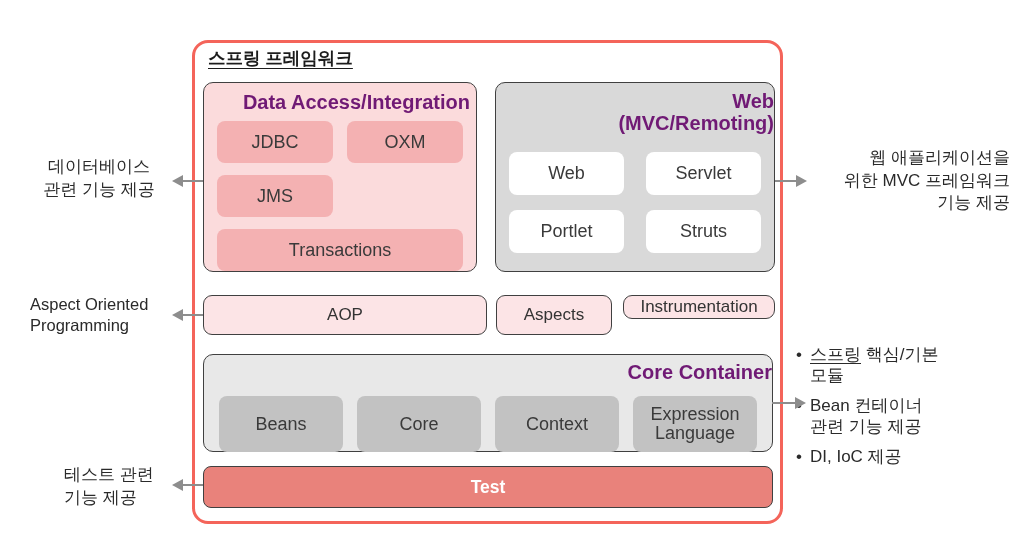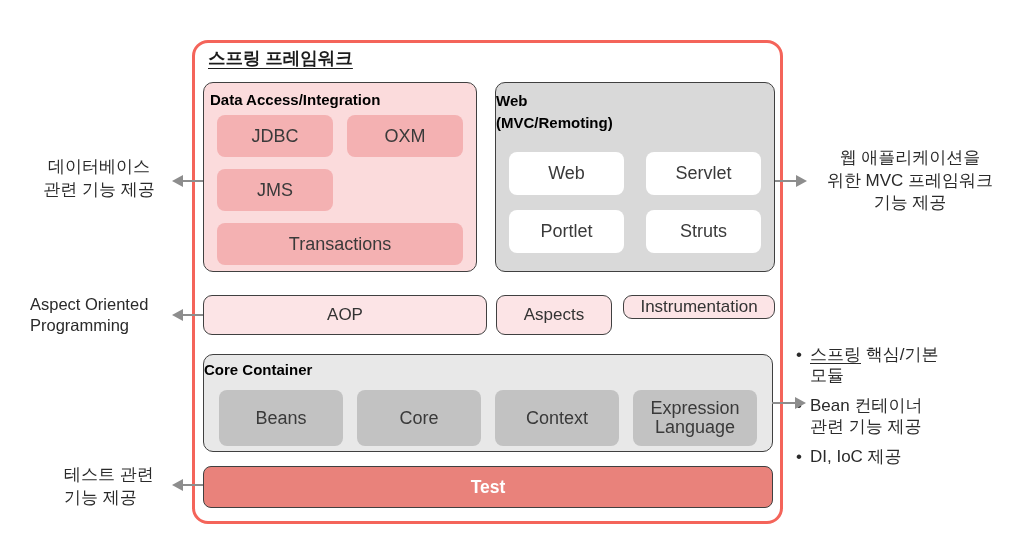--- a/index.html
+++ b/index.html
@@ -61,21 +61,21 @@
   .bar-test{
     left:203px;top:466px;width:570px;height:42px;
     background:var(--test-bg);
     border:1.5px solid var(--panel-border);
     border-radius:8px;
     display:flex;align-items:center;justify-content:center;
     font-size:17.5px;font-weight:bold;color:#ffffff;z-index:2;
   }
 
   .panel-title{
-    text-align:left;font-weight:bold;font-size:15px;color:#000000;
+    text-align:right;font-weight:bold;font-size:20px;color:#701a75;
   }
   .p-da .panel-title{margin:8px 6px 7px;}
   .p-web .panel-title{margin-top:7px;line-height:22px;}
   .p-core .panel-title{margin-top:6px;}
 
   .grid-da{
     display:grid;grid-template-columns:1fr 1fr;
     column-gap:14px;row-gap:12px;grid-auto-rows:42px;
     padding:0 13px;
   }
@@ -106,21 +106,21 @@
   .ar-l2{left:172px;top:309px;width:31px;}
   .ar-l3{left:172px;top:479px;width:31px;}
   .ar-r1{left:775px;top:175px;width:32px;}
   .ar-r2{left:772px;top:397px;width:34px;}
 
   
   .note{font-size:17px;color:var(--text-dark);}
   .an-db{left:24px;top:155px;width:150px;text-align:center;line-height:23px;}
   .an-aop{left:30px;top:294px;width:170px;text-align:left;line-height:21px;font-size:16.5px;}
   .an-test{left:64px;top:463px;width:130px;text-align:left;line-height:23px;}
-  .an-web{left:810px;top:147px;width:200px;text-align:center;line-height:22.5px;}
+  .an-web{left:810px;top:147px;width:200px;text-align:right;line-height:22.5px;}
   .an-notes{left:796px;top:344px;width:212px;line-height:21px;}
   .note-item{display:flex;margin-bottom:9px;}
   .note-item .marker{width:14px;flex:0 0 14px;}
   .emph{text-decoration:underline;text-underline-offset:3px;}
 </style>
 </head>
 <body>
 
 <div class="abs frame"></div>
 <div class="abs diagram-title">스프링 프레임워크</div>

